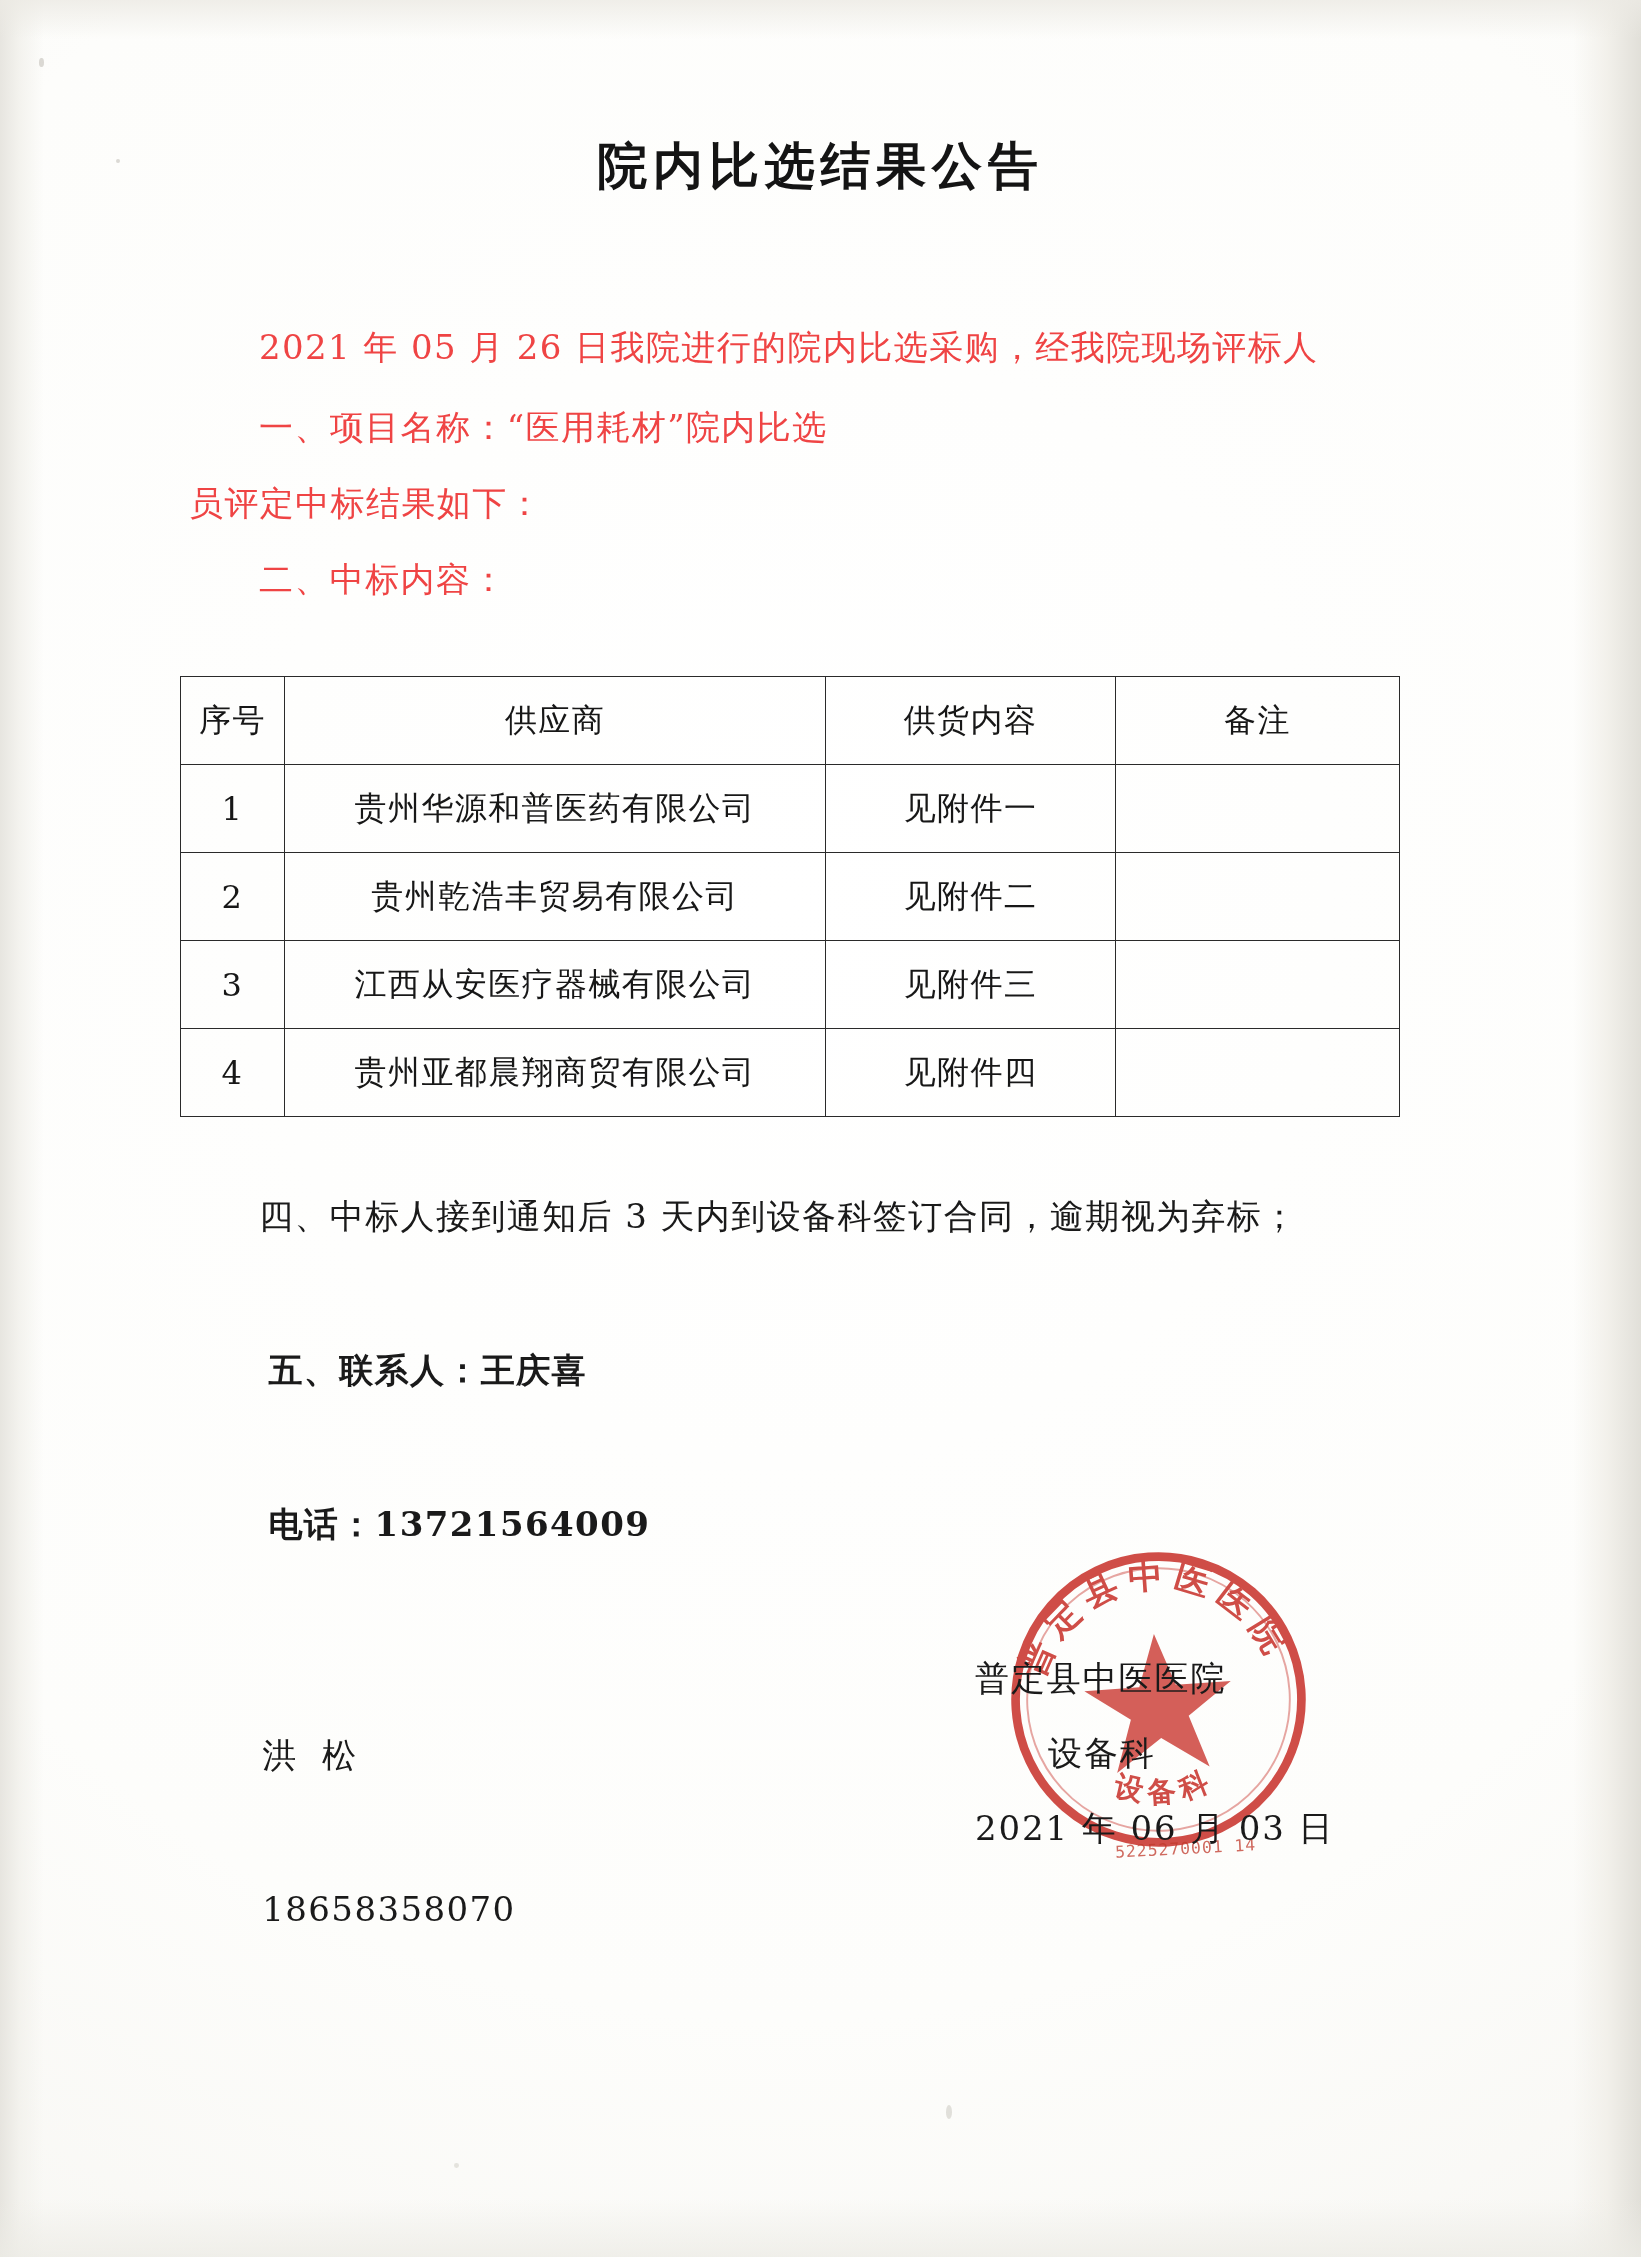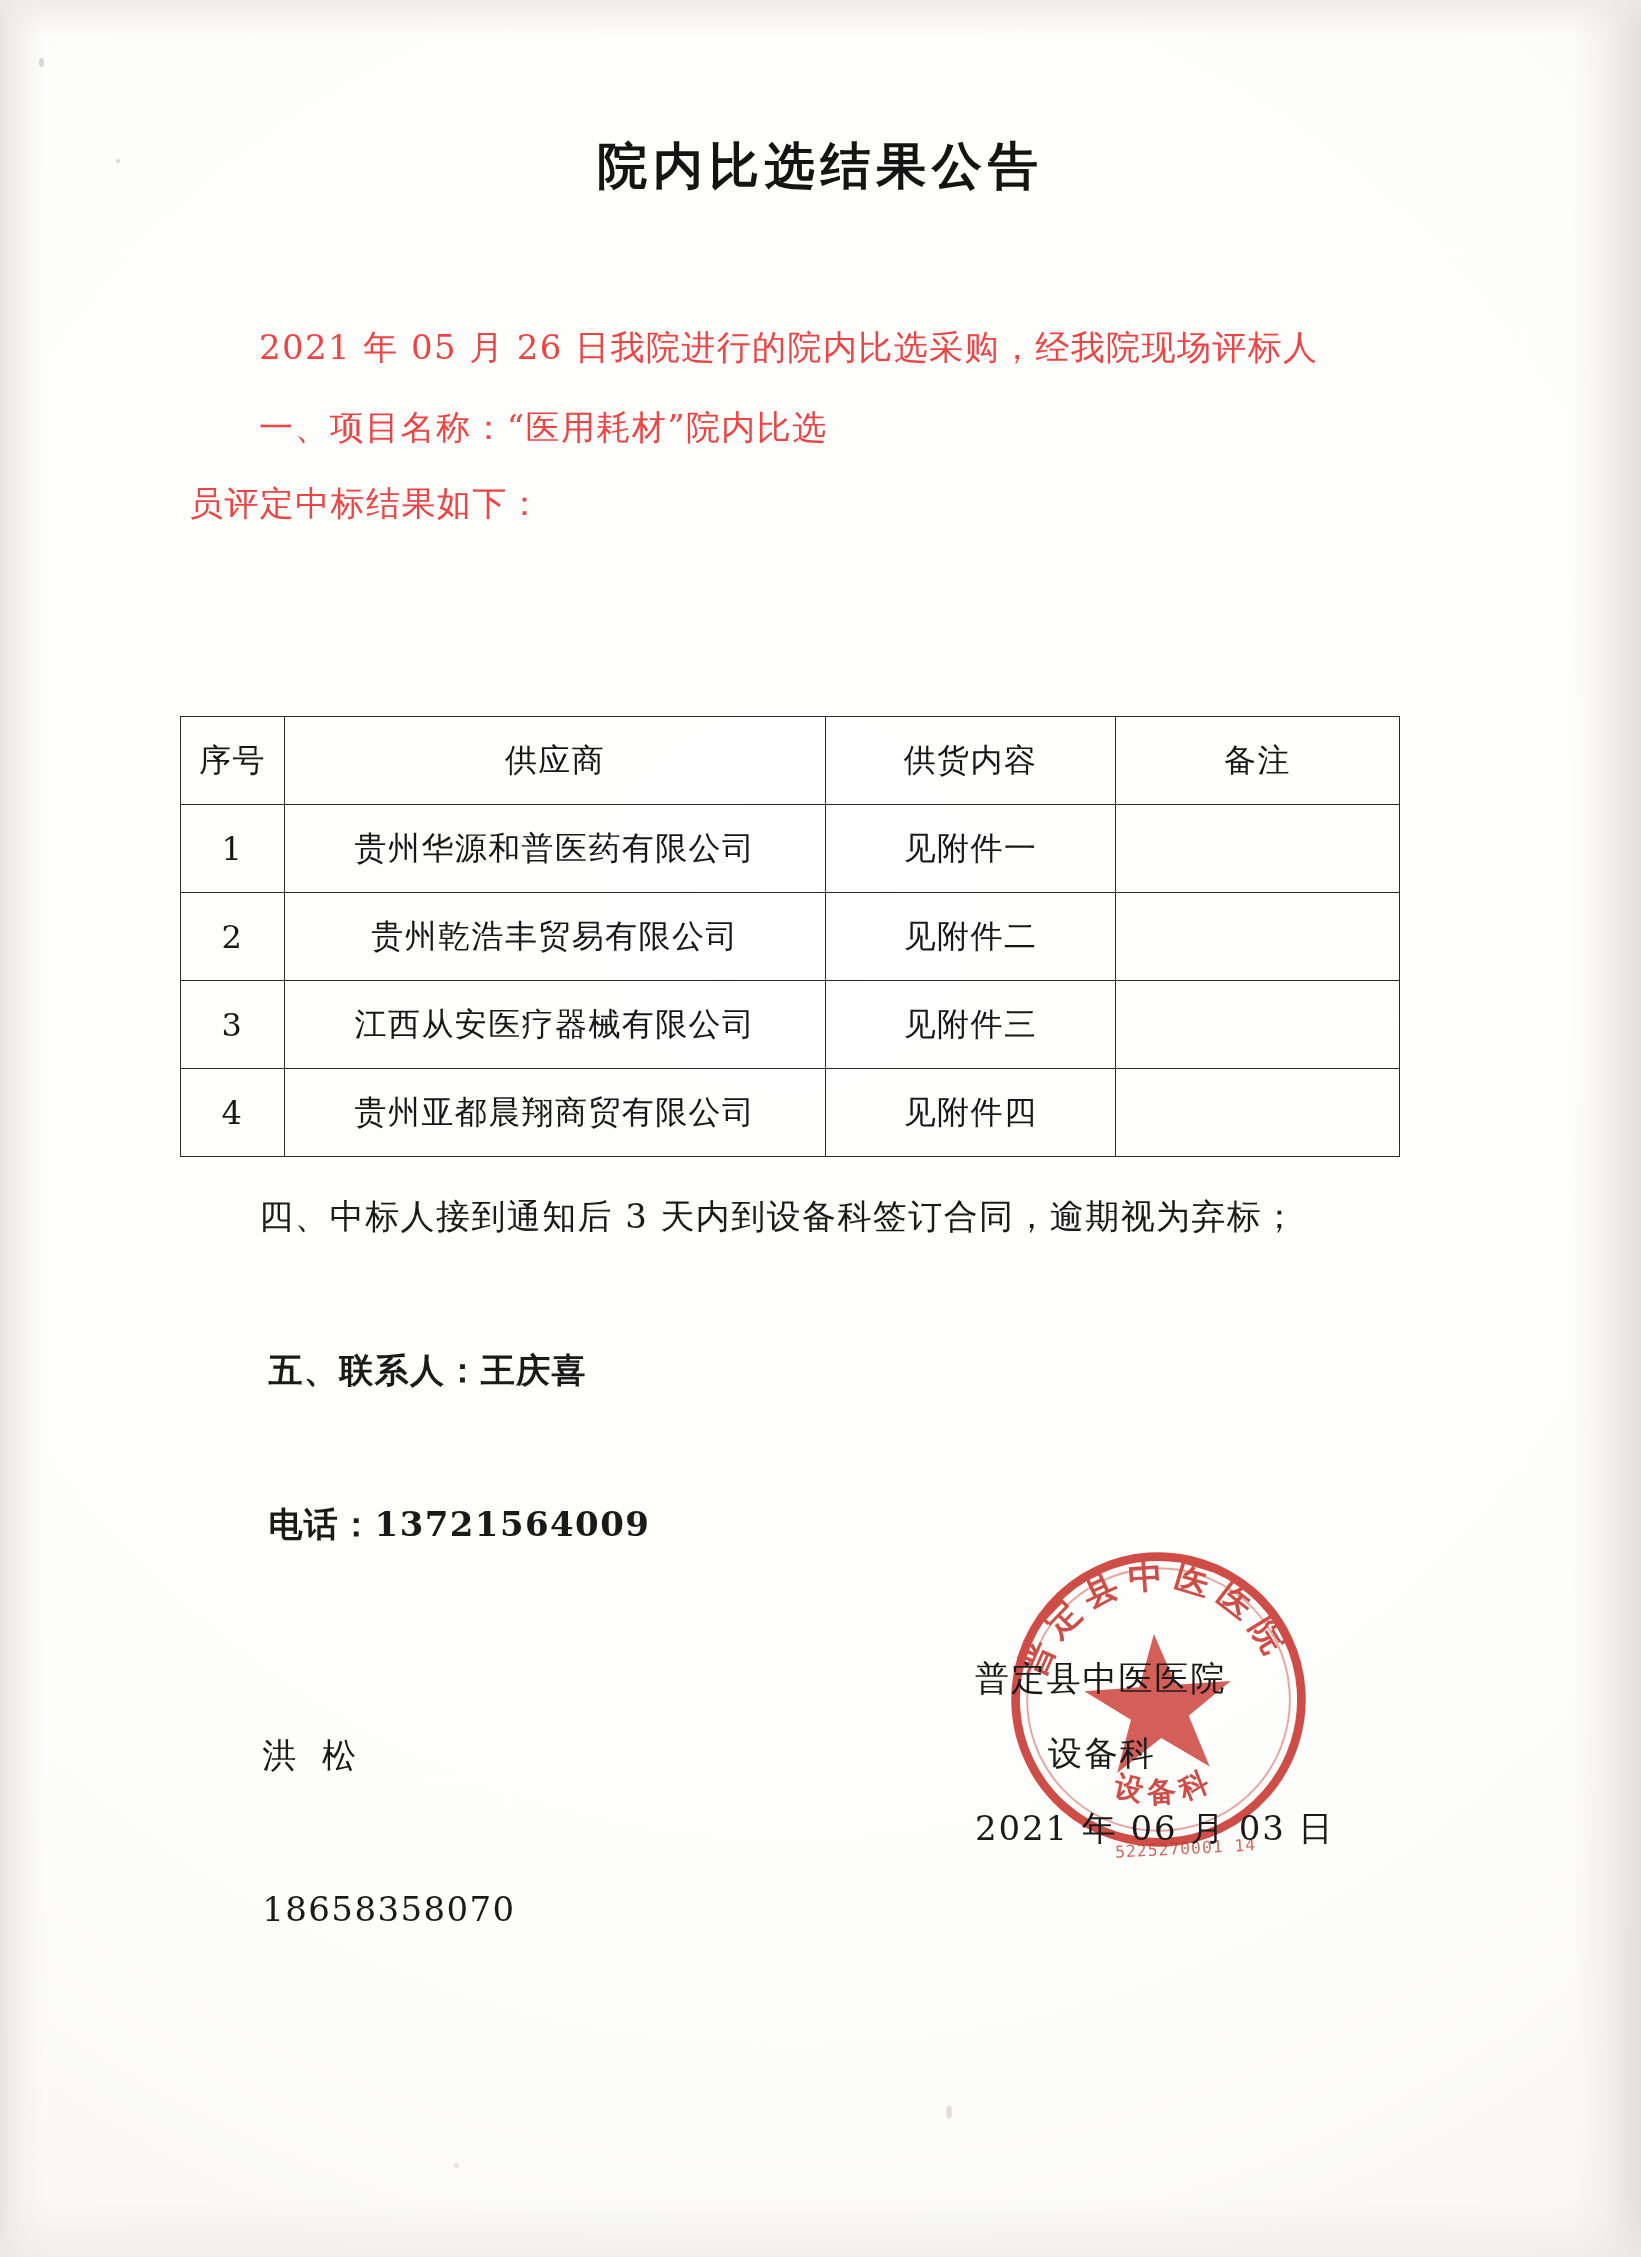--- a/index.html
+++ b/index.html
@@ -104,21 +104,20 @@
   .tbl-wrap {
     position: absolute;
     top: 676px;
     left: 180px;
     width: 1218px;
   }
   table.result-table {
     border-collapse: collapse;
     width: 100%;
     table-layout: fixed;
-    margin-top: 40px;
   }
   table.result-table th,
   table.result-table td {
     border: 1.9px solid #2a2a2a;
     height: 85px;
     text-align: center;
     vertical-align: middle;
     font-size: 32px;
     font-weight: normal;
     letter-spacing: 1.4px;
@@ -206,20 +205,21 @@
 <div class="speck" style="top:2163px;left:454px;width:4.8px;height:4.8px;opacity:.35;"></div>
 
 <div class="doc">
 
   <div class="doc-title">院内比选结果公告</div>
 
   <div class="body-block">
     <p class="para">2021 年 05 月 26 日我院进行的院内比选采购，经我院现场评标人</p>
     <p class="item-line">一、项目名称：“医用耗材”院内比选</p>
     <p class="item-line" style="text-indent:0;">员评定中标结果如下：</p>
+    <p class="item-line">二、中标内容：</p>
   </div>
 
   <div class="tbl-wrap">
     <table class="result-table">
       <colgroup>
         <col class="col-no">
           <col class="col-sup">
           <col class="col-goods">
           <col class="col-note">
       </colgroup>

